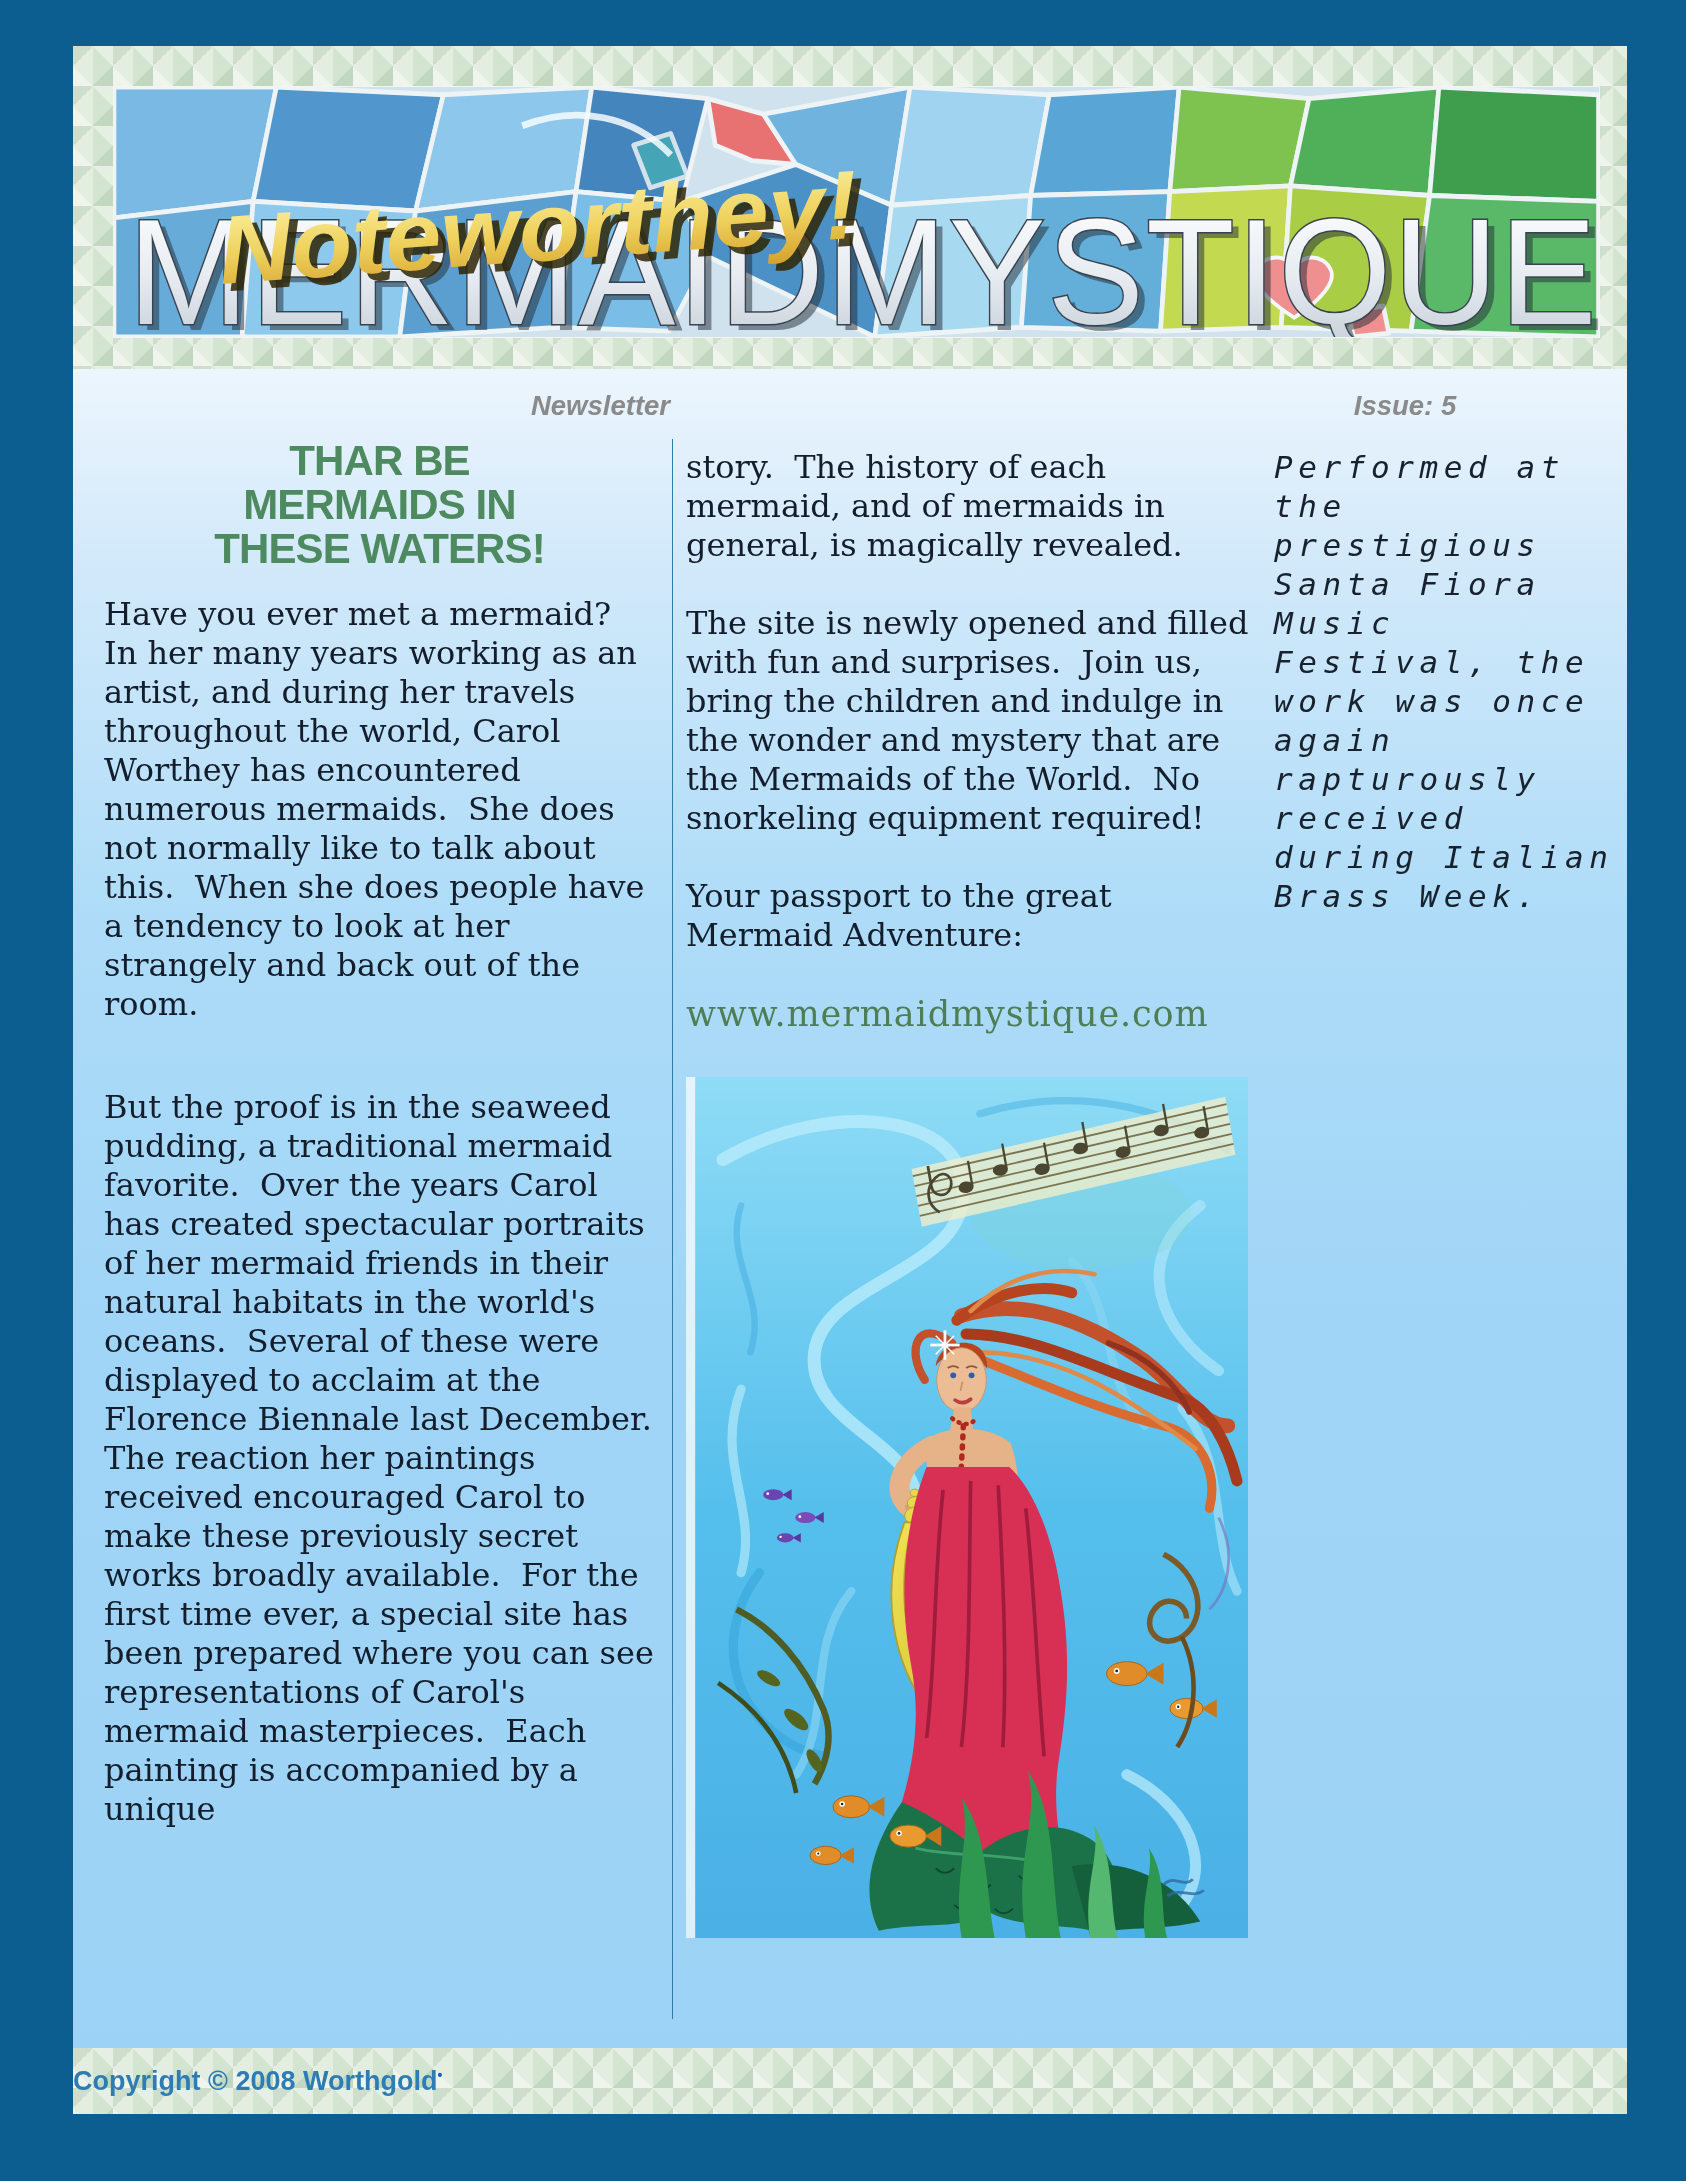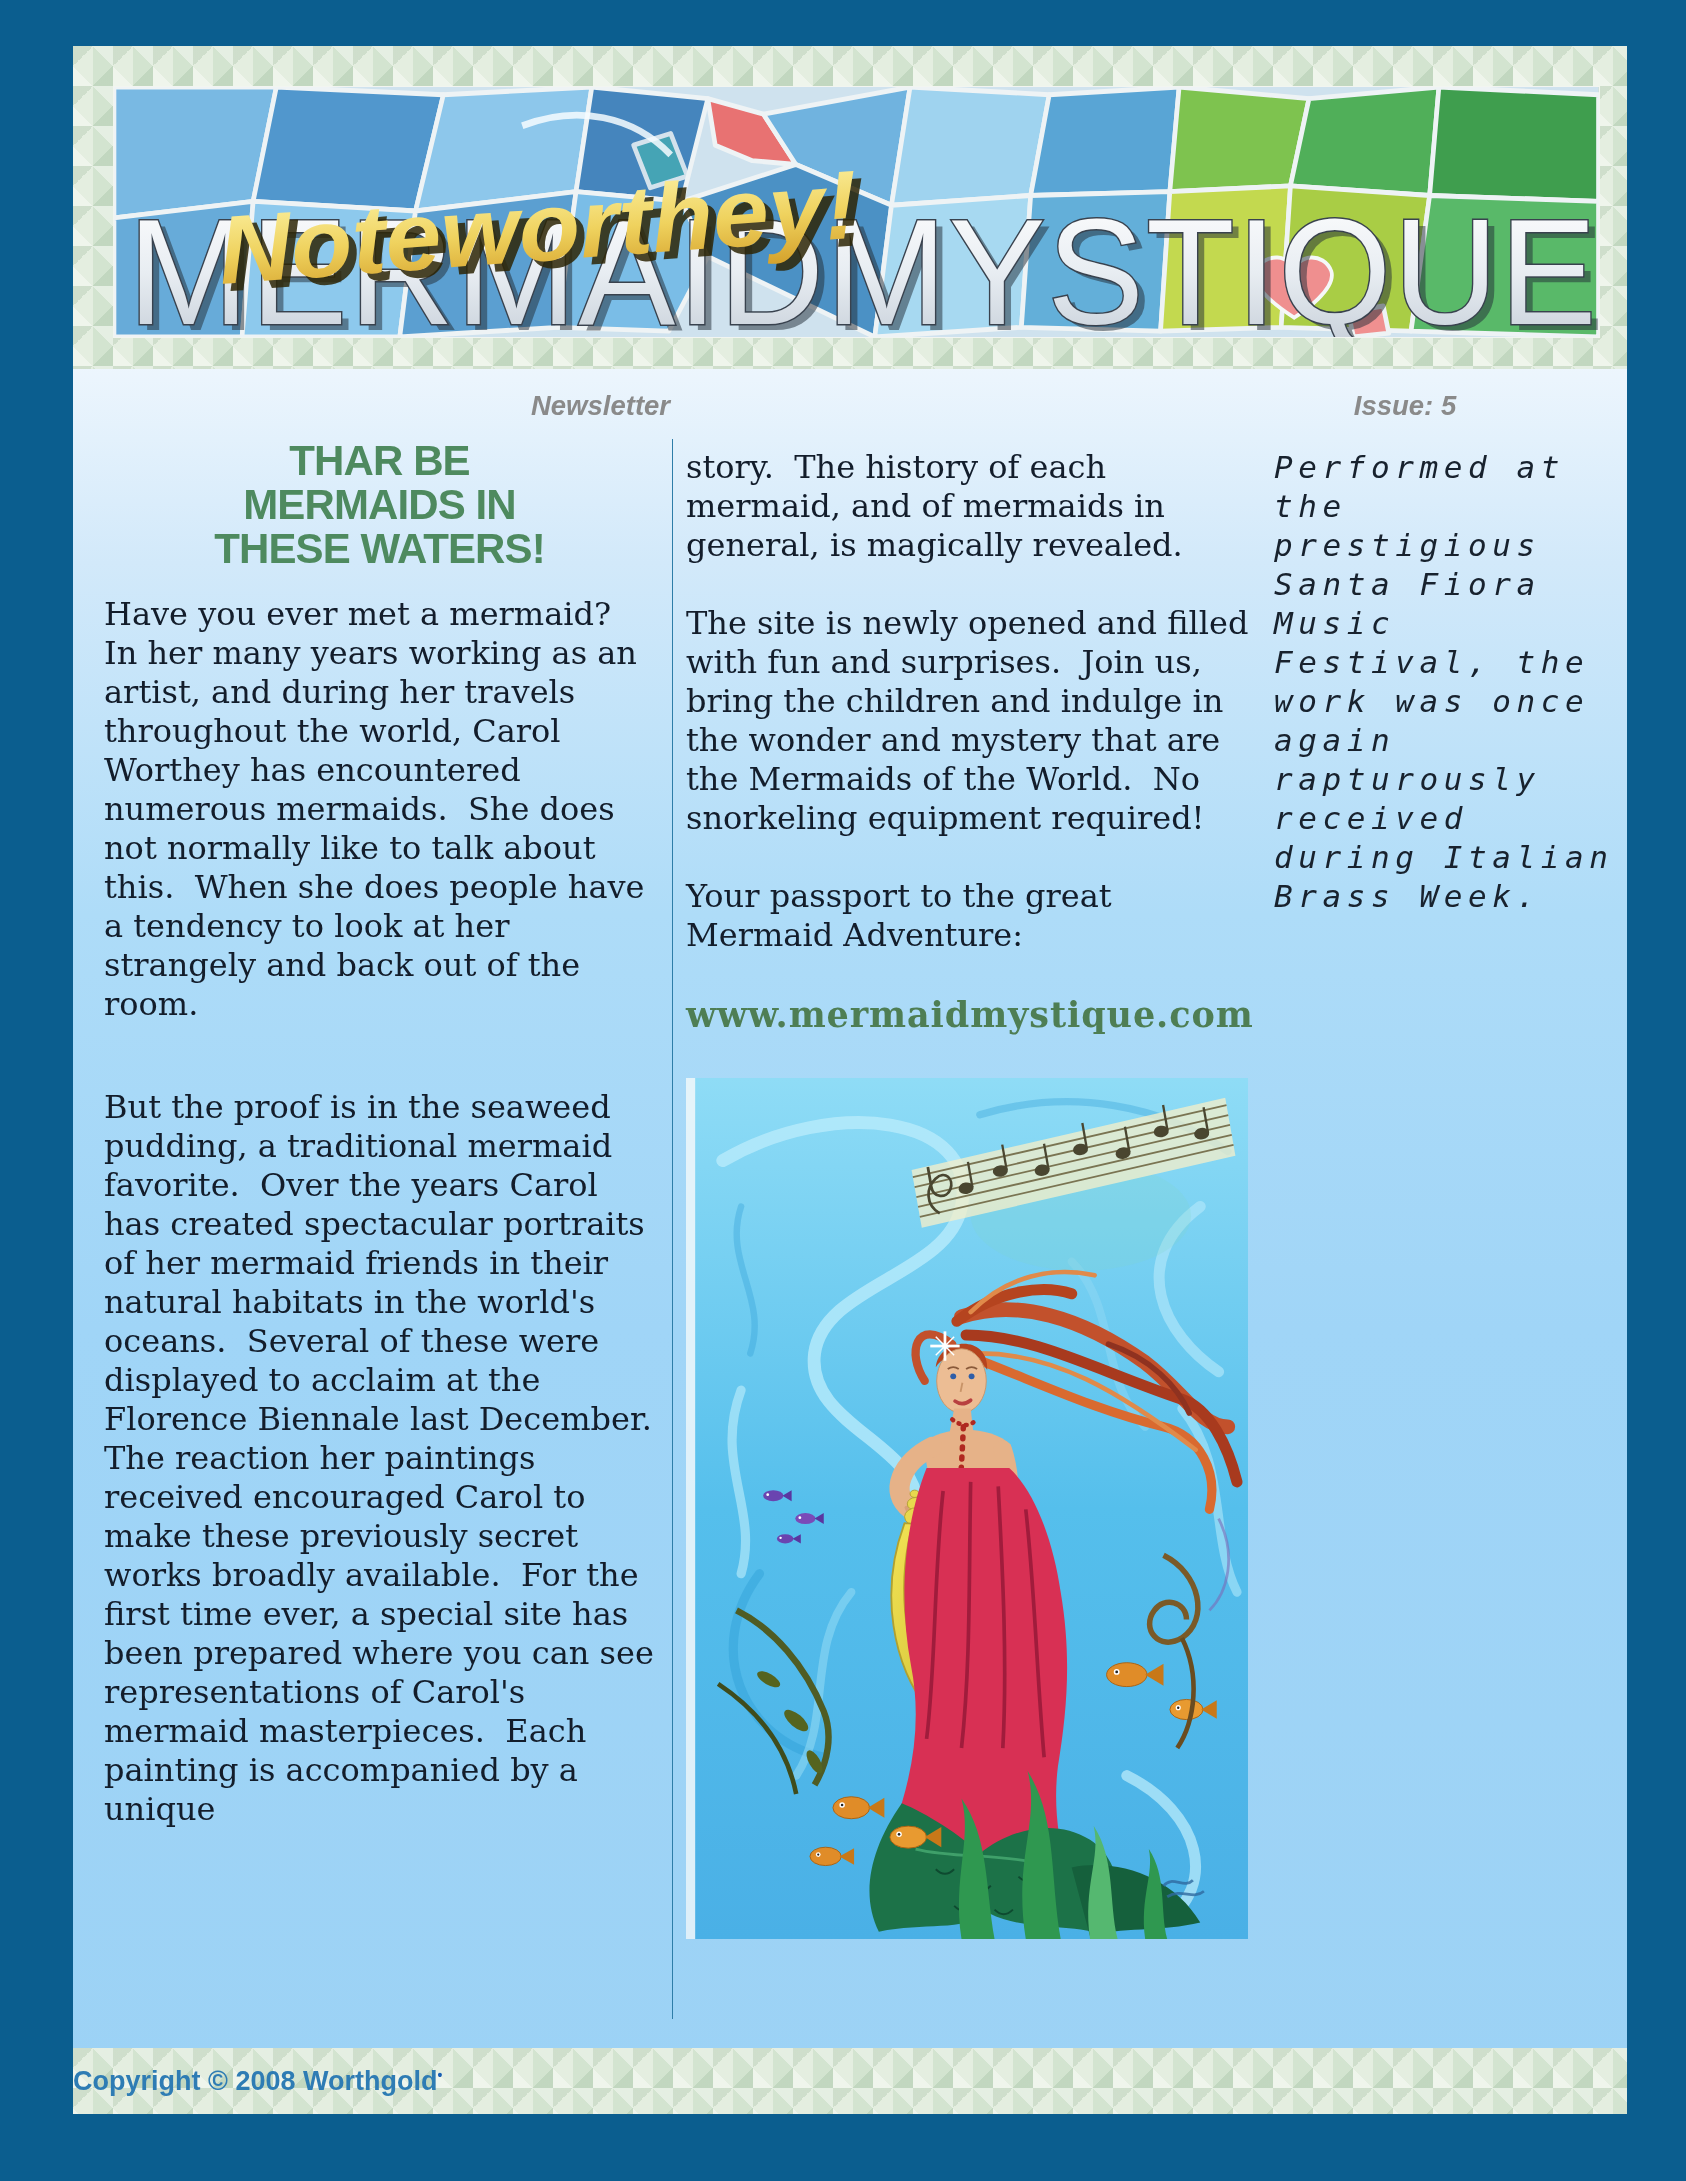--- a/index.html
+++ b/index.html
@@ -30,21 +30,21 @@
   .col-mid{left:599px;width:577px;border-left:1.8px solid #2e7da8;padding-left:13px;min-height:1580px;}
   .col-right{left:1201px;width:342px;}
   .body-serif{font-family:"DejaVu Serif","Liberation Serif",serif;font-size:32px;line-height:39px;color:#131d2b;}
   .col-heading{font-family:Liberation Sans, sans-serif;font-weight:bold;color:#4e8a5f;
         text-align:center;white-space:pre-line;}
   .heading-left{font-size:42px;line-height:44px;margin:0 0 24px 0;letter-spacing:-0.9px;}
   .heading-right{font-size:40px;line-height:48px;margin:0 0 22px 0;}
   .mono-italic{font-family:"DejaVu Sans Mono","Liberation Mono",monospace;font-style:italic;
         font-size:31px;line-height:39px;letter-spacing:0.18em;color:#18222e;}
   .col-right p{margin-bottom:42px;}
-  .site-link{display:block;font-family:"DejaVu Serif","Liberation Serif",serif;font-weight:bold;
+  .site-link{display:block;font-family:"DejaVu Serif","Liberation Serif",serif;font-weight:normal;
         font-size:35px;letter-spacing:0.9px;color:#4e7e54;text-decoration:none;margin:0 0 43px 0;}
   .painting{width:562px;height:861px;}
   .painting svg{display:block;width:100%;height:100%;}
   .footer-band{position:absolute;left:0;bottom:0;width:100%;height:66px;
         display:flex;align-items:center;justify-content:flex-start;}
   .copyright{font-size:27px;font-weight:bold;color:#2e7cb4;}
   .copyright sup{font-size:13.8px;color:#1a5fb4;}
 </style>
 </head>
 <body>

